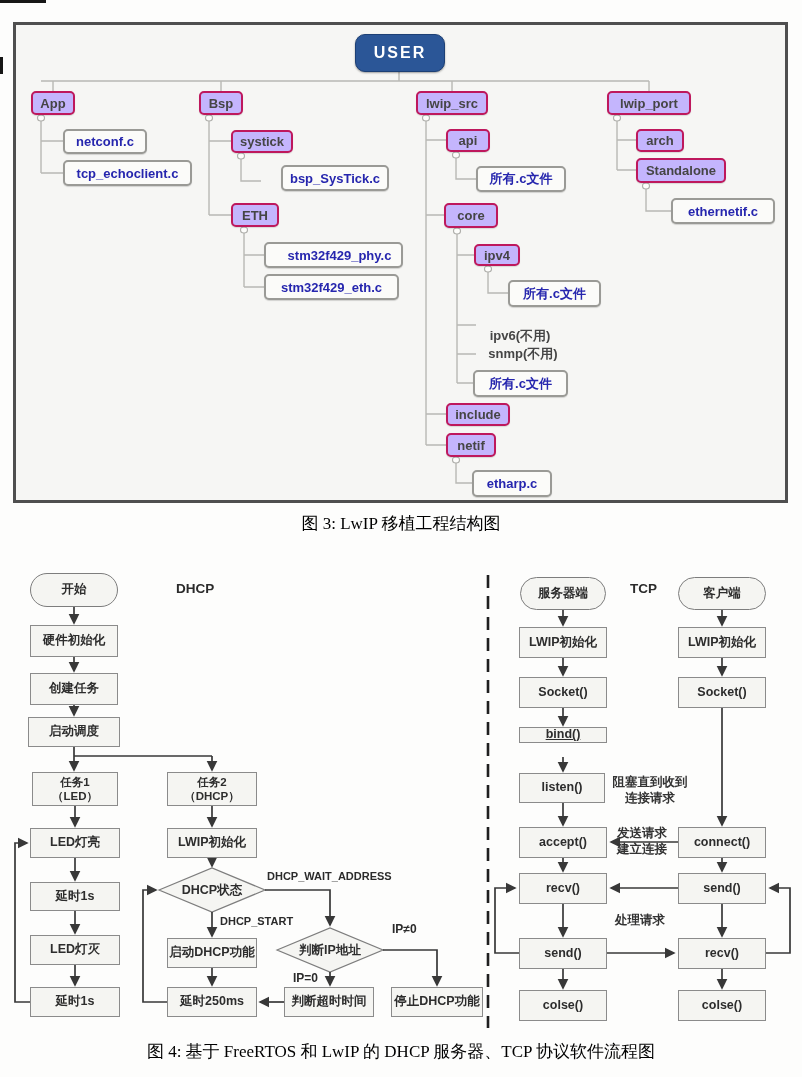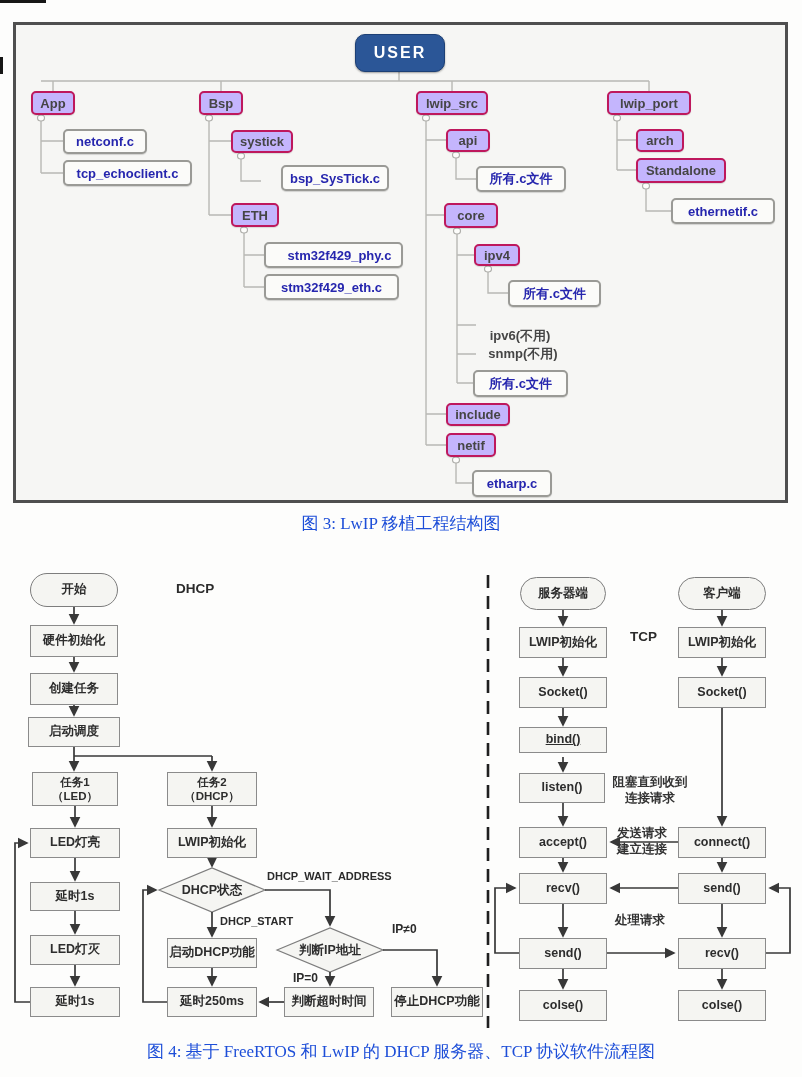--- a/index.html
+++ b/index.html
@@ -17,21 +17,21 @@
           box-shadow:0 1px 2px rgba(0,0,0,.35);}
   .f3node,.f3file{position:absolute;display:flex;align-items:center;justify-content:center;
           box-sizing:border-box;border-radius:5px;font-weight:bold;white-space:nowrap;}
   .f3node{background:#c4b5fd;border:2px solid #be185d;color:#454545;font-size:13px;
           box-shadow:0 1px 1px rgba(0,0,0,.12);}
   .f3file{background:#fbfbf9;border:2px solid #9a9a96;color:#2626ae;font-size:13px;
           box-shadow:0 1px 1px rgba(0,0,0,.15);}
 
   .caption{position:absolute;left:0;width:802px;text-align:center;
            font-family:"Liberation Serif","DejaVu Serif",serif;
-           font-size:17px;color:#1d4ed8;}
+           font-size:17px;color:#000000;}
 
   
   .fig4{position:absolute;left:0;top:565px;width:802px;height:470px;}
   .fig4 svg{position:absolute;left:0;top:0;width:802px;height:470px;}
   .f4box,.f4oval{position:absolute;display:flex;flex-direction:column;align-items:center;
           justify-content:center;box-sizing:border-box;background:#f5f5f2;
           border:1px solid #8b8b8b;color:#2d2d2d;font-weight:bold;font-size:12.5px;
           line-height:1.25;white-space:nowrap;}
   .f4oval{border-radius:18px;border-color:#7d7d7d;}
   .f4small{font-size:11.5px;}
@@ -169,21 +169,21 @@
           <path d="M722,404 V423"></path>
         <path d="M678,277 H611"></path>
         <path d="M678,323 H611"></path>
         <path d="M607,388 H674"></path>
         <path d="M519,388 H495 V323 H515"></path>
         <path d="M766,388 H790 V323 H770"></path>
       </g>
     </svg>
 
     <div class="f4title" style="left:176px;top:16px;">DHCP</div>
-    <div class="f4title" style="left:630px;top:16px;margin-top:48px;">TCP</div>
+    <div class="f4title" style="left:630px;top:16px;">TCP</div>
 
     <div class="f4oval" style="left:30px;top:8px;width:88px;height:34px;">开始</div>
     <div class="f4box" style="left:30px;top:60px;width:88px;height:32px;">硬件初始化</div>
     <div class="f4box" style="left:30px;top:108px;width:88px;height:32px;">创建任务</div>
     <div class="f4box" style="left:28px;top:152px;width:92px;height:30px;">启动调度</div>
     <div class="f4box f4small" style="left:32px;top:207px;width:86px;height:34px;">
       <span>任务1</span>
       <span>（LED）</span>
     </div>
     <div class="f4box f4small" style="left:167px;top:207px;width:90px;height:34px;">
@@ -206,21 +206,21 @@
     <div class="f4label" style="left:220px;top:350px;">DHCP_START</div>
     <div class="f4label" style="left:392px;top:357px;font-size:12px;">IP≠0</div>
     <div class="f4label" style="left:293px;top:406px;font-size:12px;">IP=0</div>
 
     <div class="f4oval" style="left:520px;top:12px;width:86px;height:33px;">服务器端</div>
     <div class="f4oval" style="left:678px;top:12px;width:88px;height:33px;">客户端</div>
     <div class="f4box" style="left:519px;top:62px;width:88px;height:31px;">LWIP初始化</div>
     <div class="f4box" style="left:678px;top:62px;width:88px;height:31px;">LWIP初始化</div>
     <div class="f4box" style="left:519px;top:112px;width:88px;height:31px;">Socket()</div>
     <div class="f4box" style="left:678px;top:112px;width:88px;height:31px;">Socket()</div>
-    <div class="f4box" style="left:519px;top:162px;width:88px;height:26px;text-decoration:underline;">bind()</div>
+    <div class="f4box" style="left:519px;top:162px;width:88px;height:16px;text-decoration:underline;">bind()</div>
     <div class="f4box" style="left:519px;top:208px;width:86px;height:30px;">listen()</div>
     <div class="f4note" style="left:608px;top:210px;width:84px;">
       <div>阻塞直到收到</div>
       <div>连接请求</div>
     </div>
     <div class="f4box" style="left:519px;top:262px;width:88px;height:31px;">accept()</div>
     <div class="f4note" style="left:612px;top:261px;width:60px;">
       <div>发送请求</div>
       <div>建立连接</div>
     </div>

